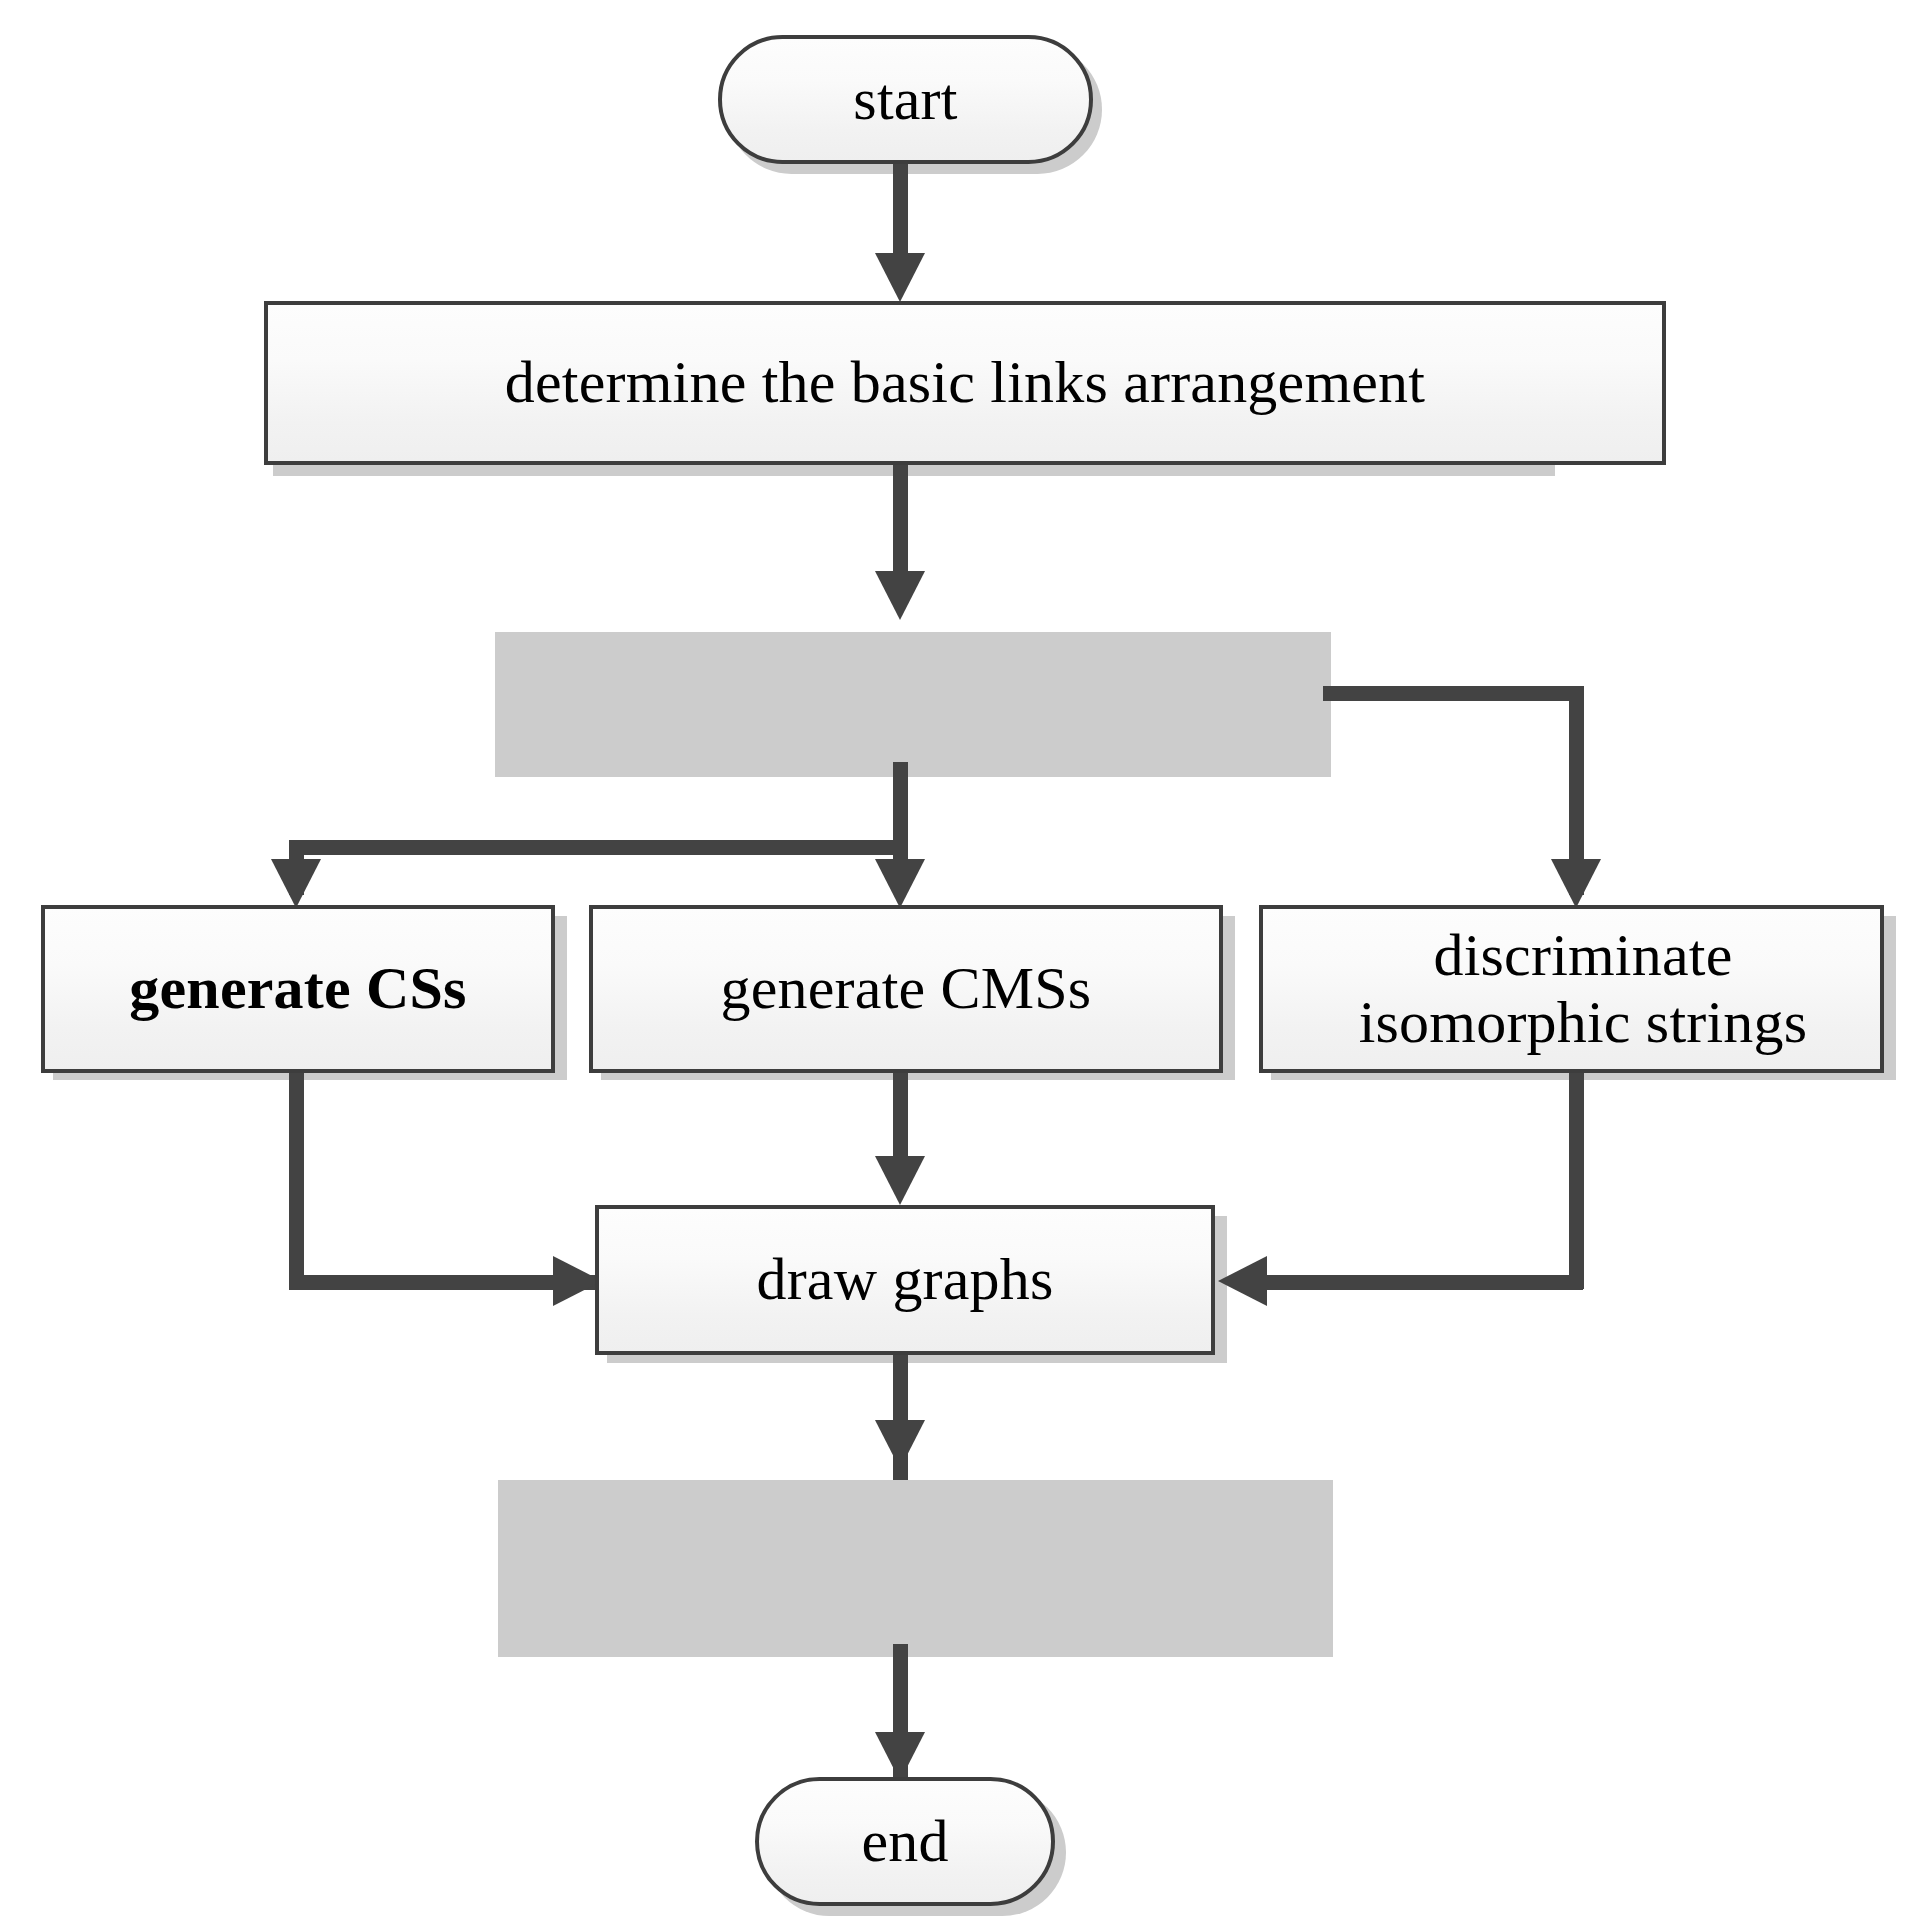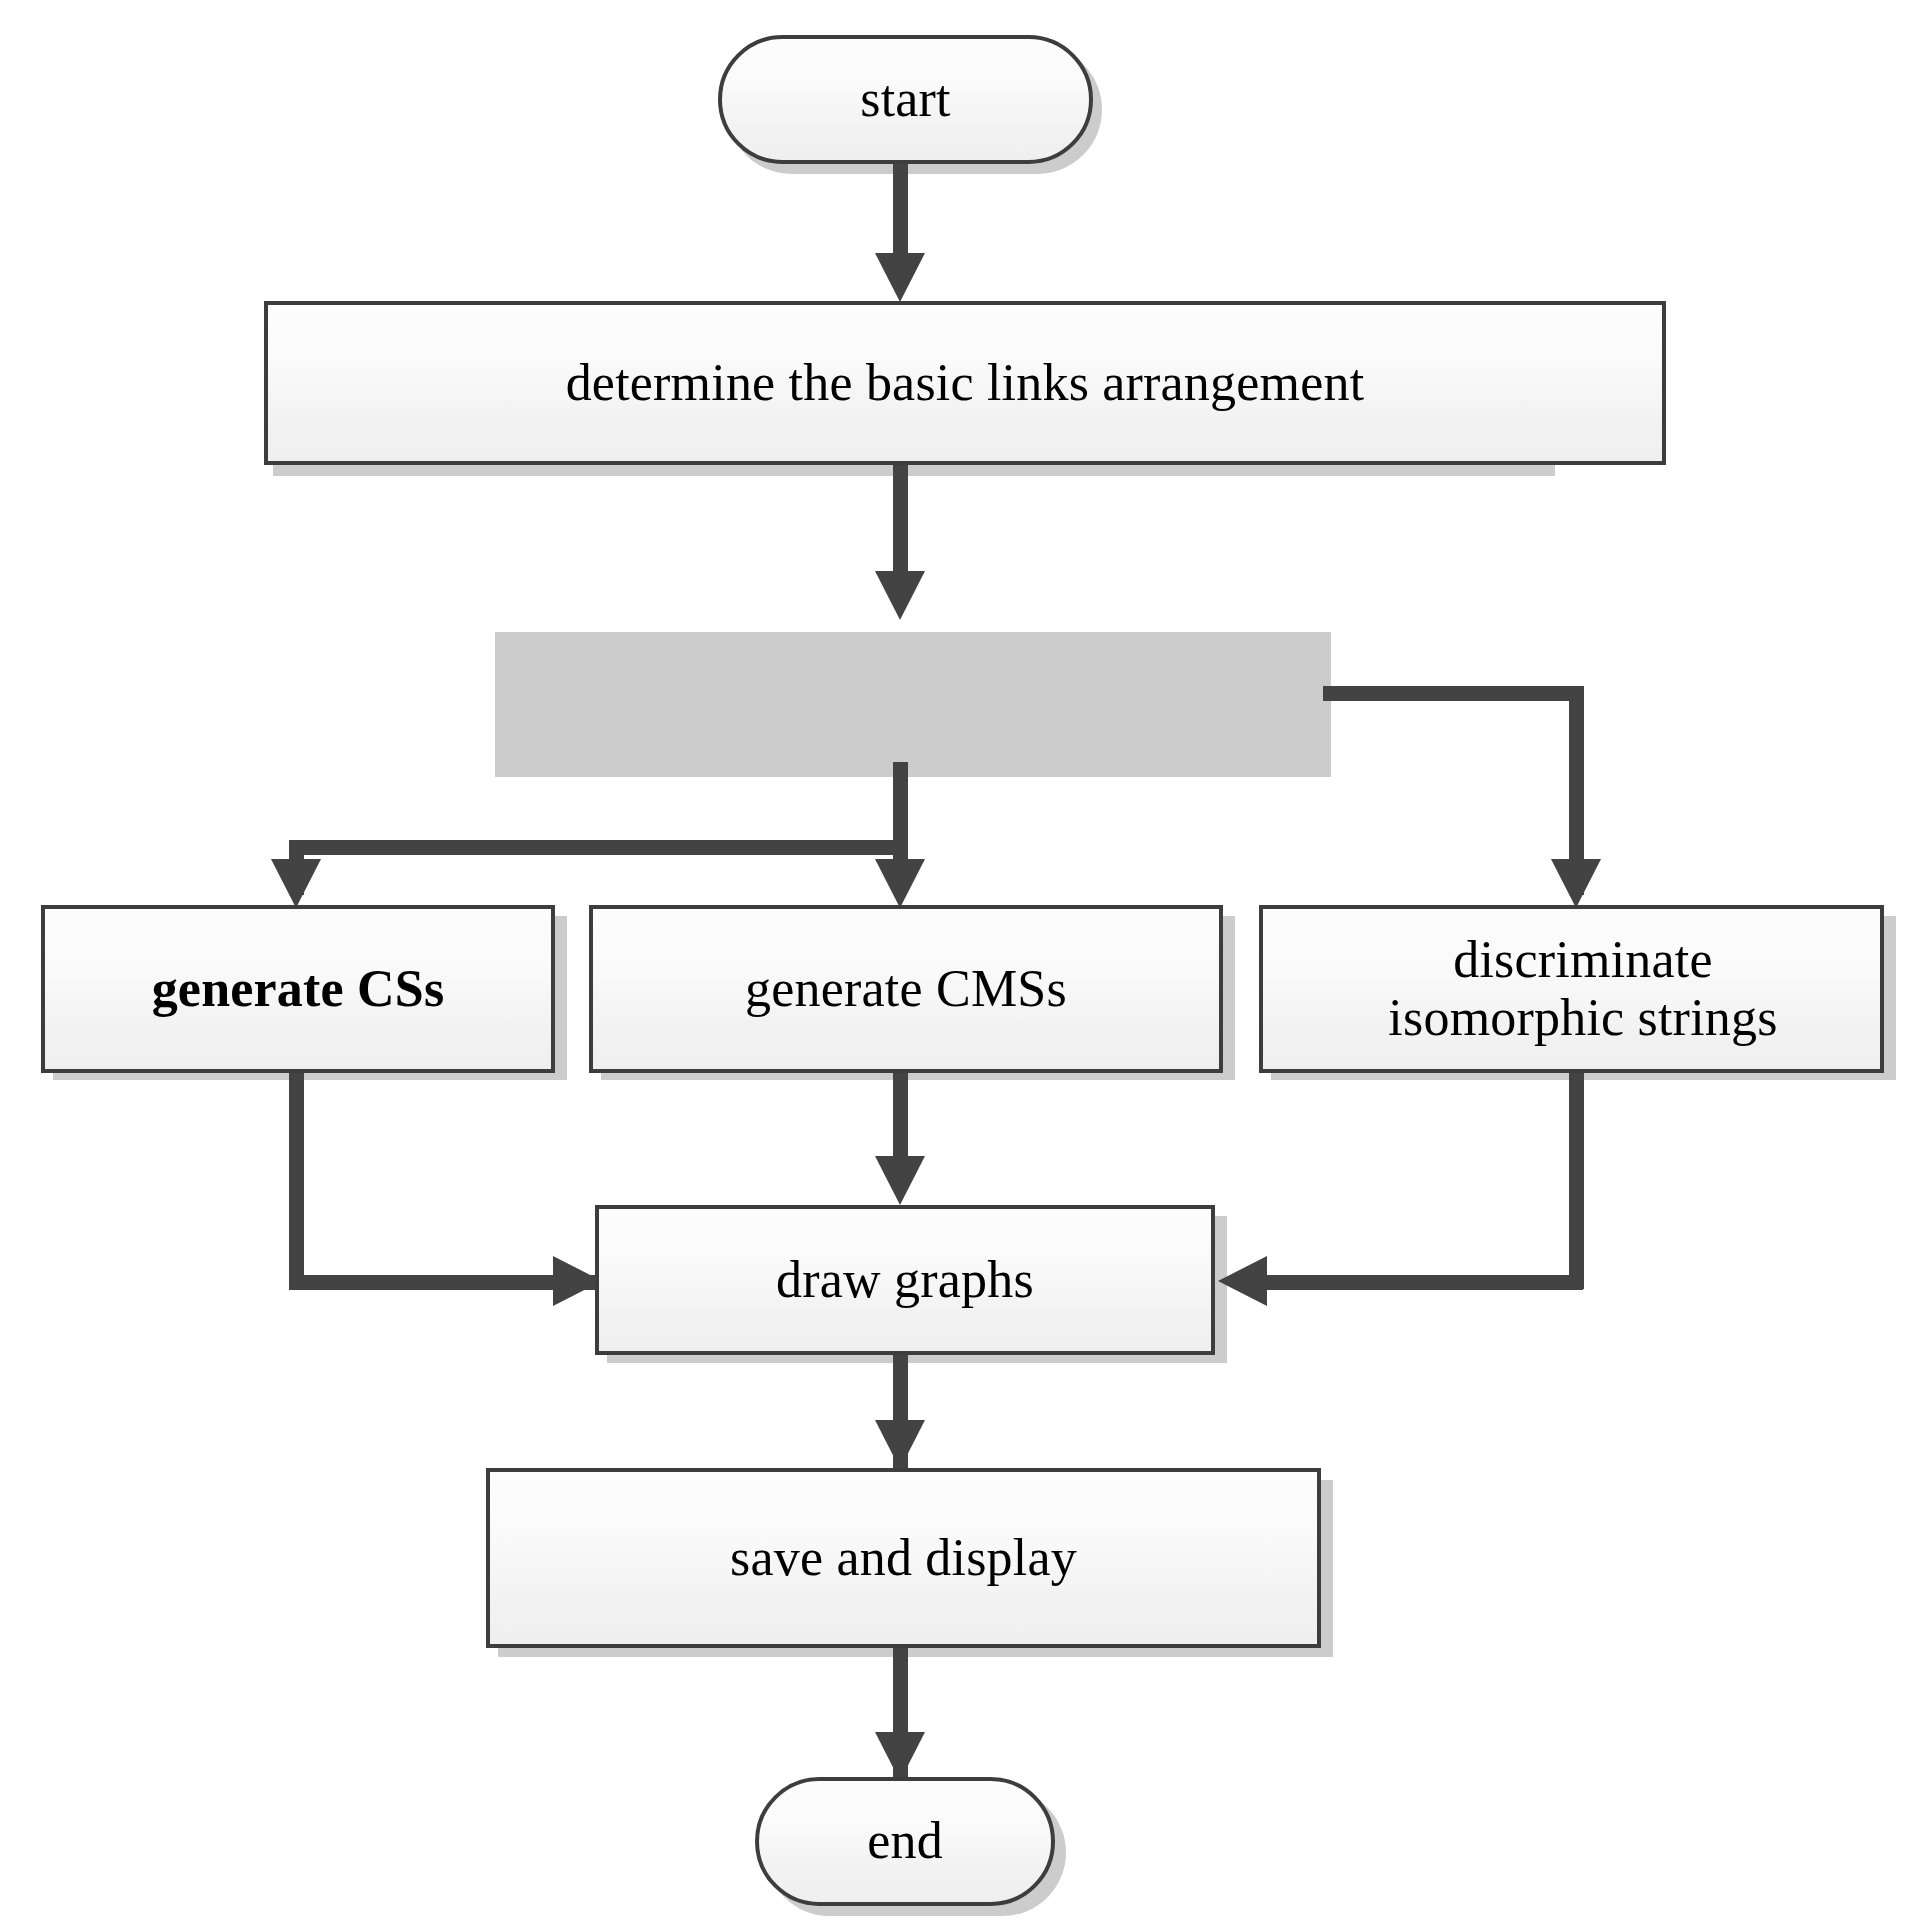--- a/index.html
+++ b/index.html
@@ -24,21 +24,21 @@
     align-items: center;
     justify-content: center;
     text-align: center;
     color: #000000;
     z-index: 3;
   }
   .node .label {
     display: block;
     line-height: 1.12;
     white-space: pre-line;
-    font-size: 52px;
+    font-size: 60px;
     letter-spacing: 0.2px;
   }
   .terminator {
     border-radius: 908px;
   }
   .shadow {
     position: absolute;
     background: #cccccc;
     z-index: 1;
   }
@@ -140,22 +140,19 @@
 
   <div class="node" style="left:1259px; top:905px; width:625px; height:168px;padding-left:23px;">
     <span class="label">discriminate
 isomorphic strings</span>
   </div>
 
   <div class="node" style="left:595px; top:1205px; width:620px; height:150px;">
     <span class="label">draw graphs</span>
   </div>
 
-  <div class="node" style="left:486px; top:1468px; width:835px; height:180px;">
-    <span class="label">save and display</span>
-  </div>
 
   <div class="node terminator" style="left:755px; top:1777px; width:300px; height:129px;">
     <span class="label">end</span>
   </div>
 
 </div>
 
 
 </body></html>

